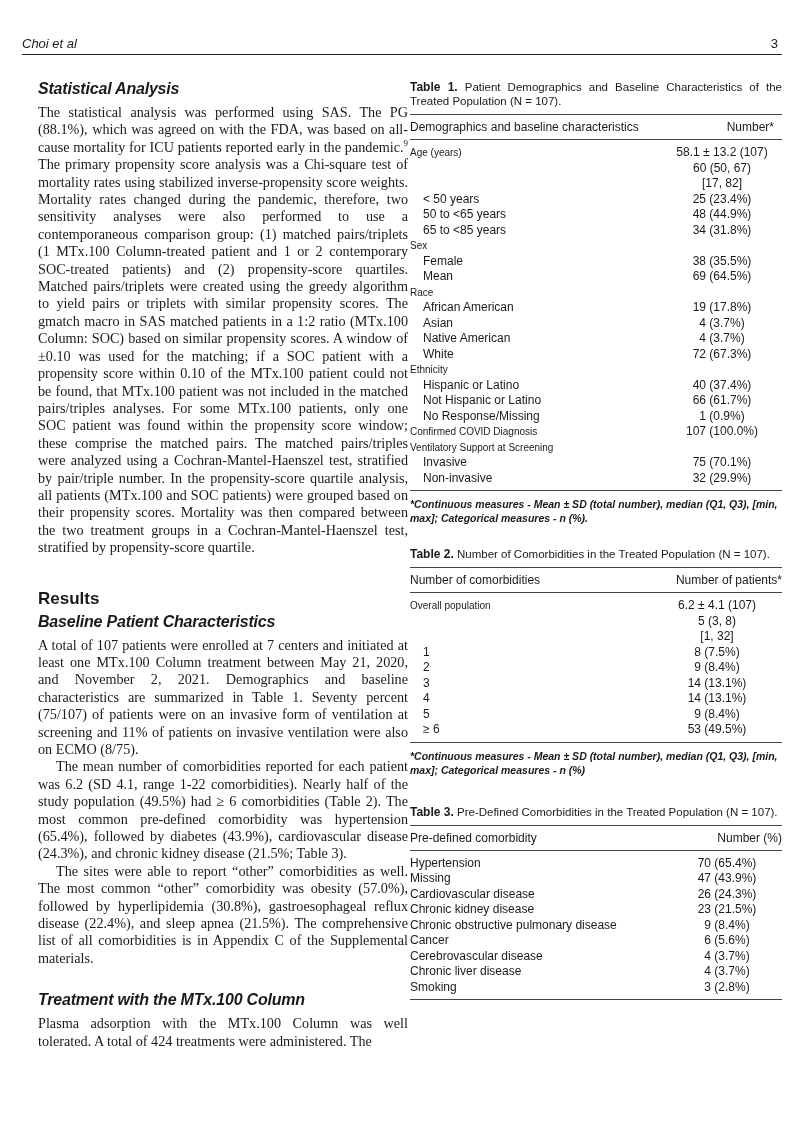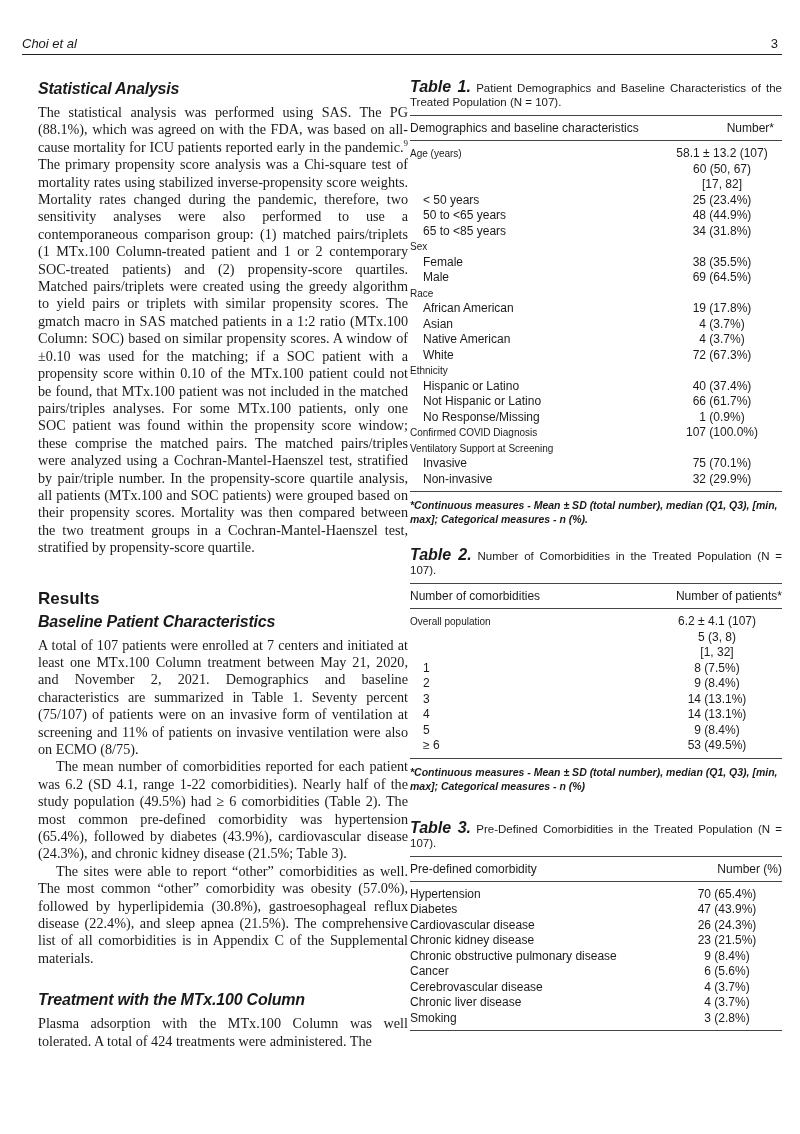--- a/index.html
+++ b/index.html
@@ -9,21 +9,21 @@
   .running-head .author { position: absolute; left: 0; top: 0; font-style: italic; }
   .running-head .pageno { position: absolute; right: 4px; top: 0; }
   .col-left { position: absolute; left: 16px; top: 80px; width: 370px; }
   .col-right { position: absolute; left: 388px; top: 80px; width: 372px; font-family: "Liberation Sans", sans-serif; }
   .h-sub { font-family: "Liberation Sans", sans-serif; font-style: italic; font-size: 16px; margin: 0 0 6px 0; letter-spacing: -0.2px; }
   .h-main { font-family: "Liberation Sans", sans-serif; font-weight: bold; font-size: 17px; margin: 0 0 4px 0; }
   .body-text { font-family: "Liberation Serif", serif; font-size: 14.2px; line-height: 17.4px; text-align: justify; margin: 0; hyphens: manual; }
   .body-text.indent { text-indent: 18px; }
   .sup { font-size: 9px; vertical-align: super; line-height: 0; }
   .table-caption { font-size: 11.5px; line-height: 14px; margin: 0 0 6px 0; text-align: justify; }
-  .table-caption b { font-weight: bold; font-size: 16px; font-style: italic; }
+  .table-caption b { font-weight: bold; font-size: 12px; }
   table { width: 372px; border-collapse: collapse; font-size: 12px; }
   thead tr th { font-weight: normal; text-align: left; padding: 5px 0 5px 0; border-top: 1px solid #444; border-bottom: 1px solid #444; }
   thead tr th.num { text-align: right; }
   tbody td { padding: 0; line-height: 15.5px; vertical-align: top; }
   tbody td.num { text-align: center; width: 130px; }
   tbody tr.first td { padding-top: 5px; }
   tbody tr.last td { padding-bottom: 4px; border-bottom: 1px solid #444; }
   td.cat { font-weight: normal; font-size: 10px; }
   td.sub { padding-left: 13px; }
   .footnote { font-size: 10.5px; font-style: italic; line-height: 14px; margin: 6px 0 0 0; font-weight: bold; }
@@ -90,21 +90,21 @@
             </tr>
             <tr>
               <td class="cat">Sex</td>
               <td class="num" style="width: 120px; text-align: center;"></td>
             </tr>
             <tr>
               <td class="sub">Female</td>
               <td class="num" style="width: 120px; text-align: center;">38 (35.5%)</td>
             </tr>
             <tr>
-              <td class="sub">Male</td>
+              <td class="sub">Mean</td>
               <td class="num" style="width: 120px; text-align: center;">69 (64.5%)</td>
             </tr>
             <tr>
               <td class="cat">Race</td>
               <td class="num" style="width: 120px; text-align: center;"></td>
             </tr>
             <tr>
               <td class="sub">African American</td>
               <td class="num" style="width: 120px; text-align: center;">19 (17.8%)</td>
             </tr>
@@ -216,21 +216,21 @@
             <th>Pre-defined comorbidity</th>
             <th class="num">Number (%)</th>
           </tr>
         </thead>
         <tbody id="t3body">
             <tr class="first">
               <td class="">Hypertension</td>
               <td class="num" style="width: 110px; text-align: center;">70 (65.4%)</td>
             </tr>
             <tr>
-              <td class="">Diabetes</td>
+              <td class="">Missing</td>
               <td class="num" style="width: 110px; text-align: center;">47 (43.9%)</td>
             </tr>
             <tr>
               <td class="">Cardiovascular disease</td>
               <td class="num" style="width: 110px; text-align: center;">26 (24.3%)</td>
             </tr>
             <tr>
               <td class="">Chronic kidney disease</td>
               <td class="num" style="width: 110px; text-align: center;">23 (21.5%)</td>
             </tr>

